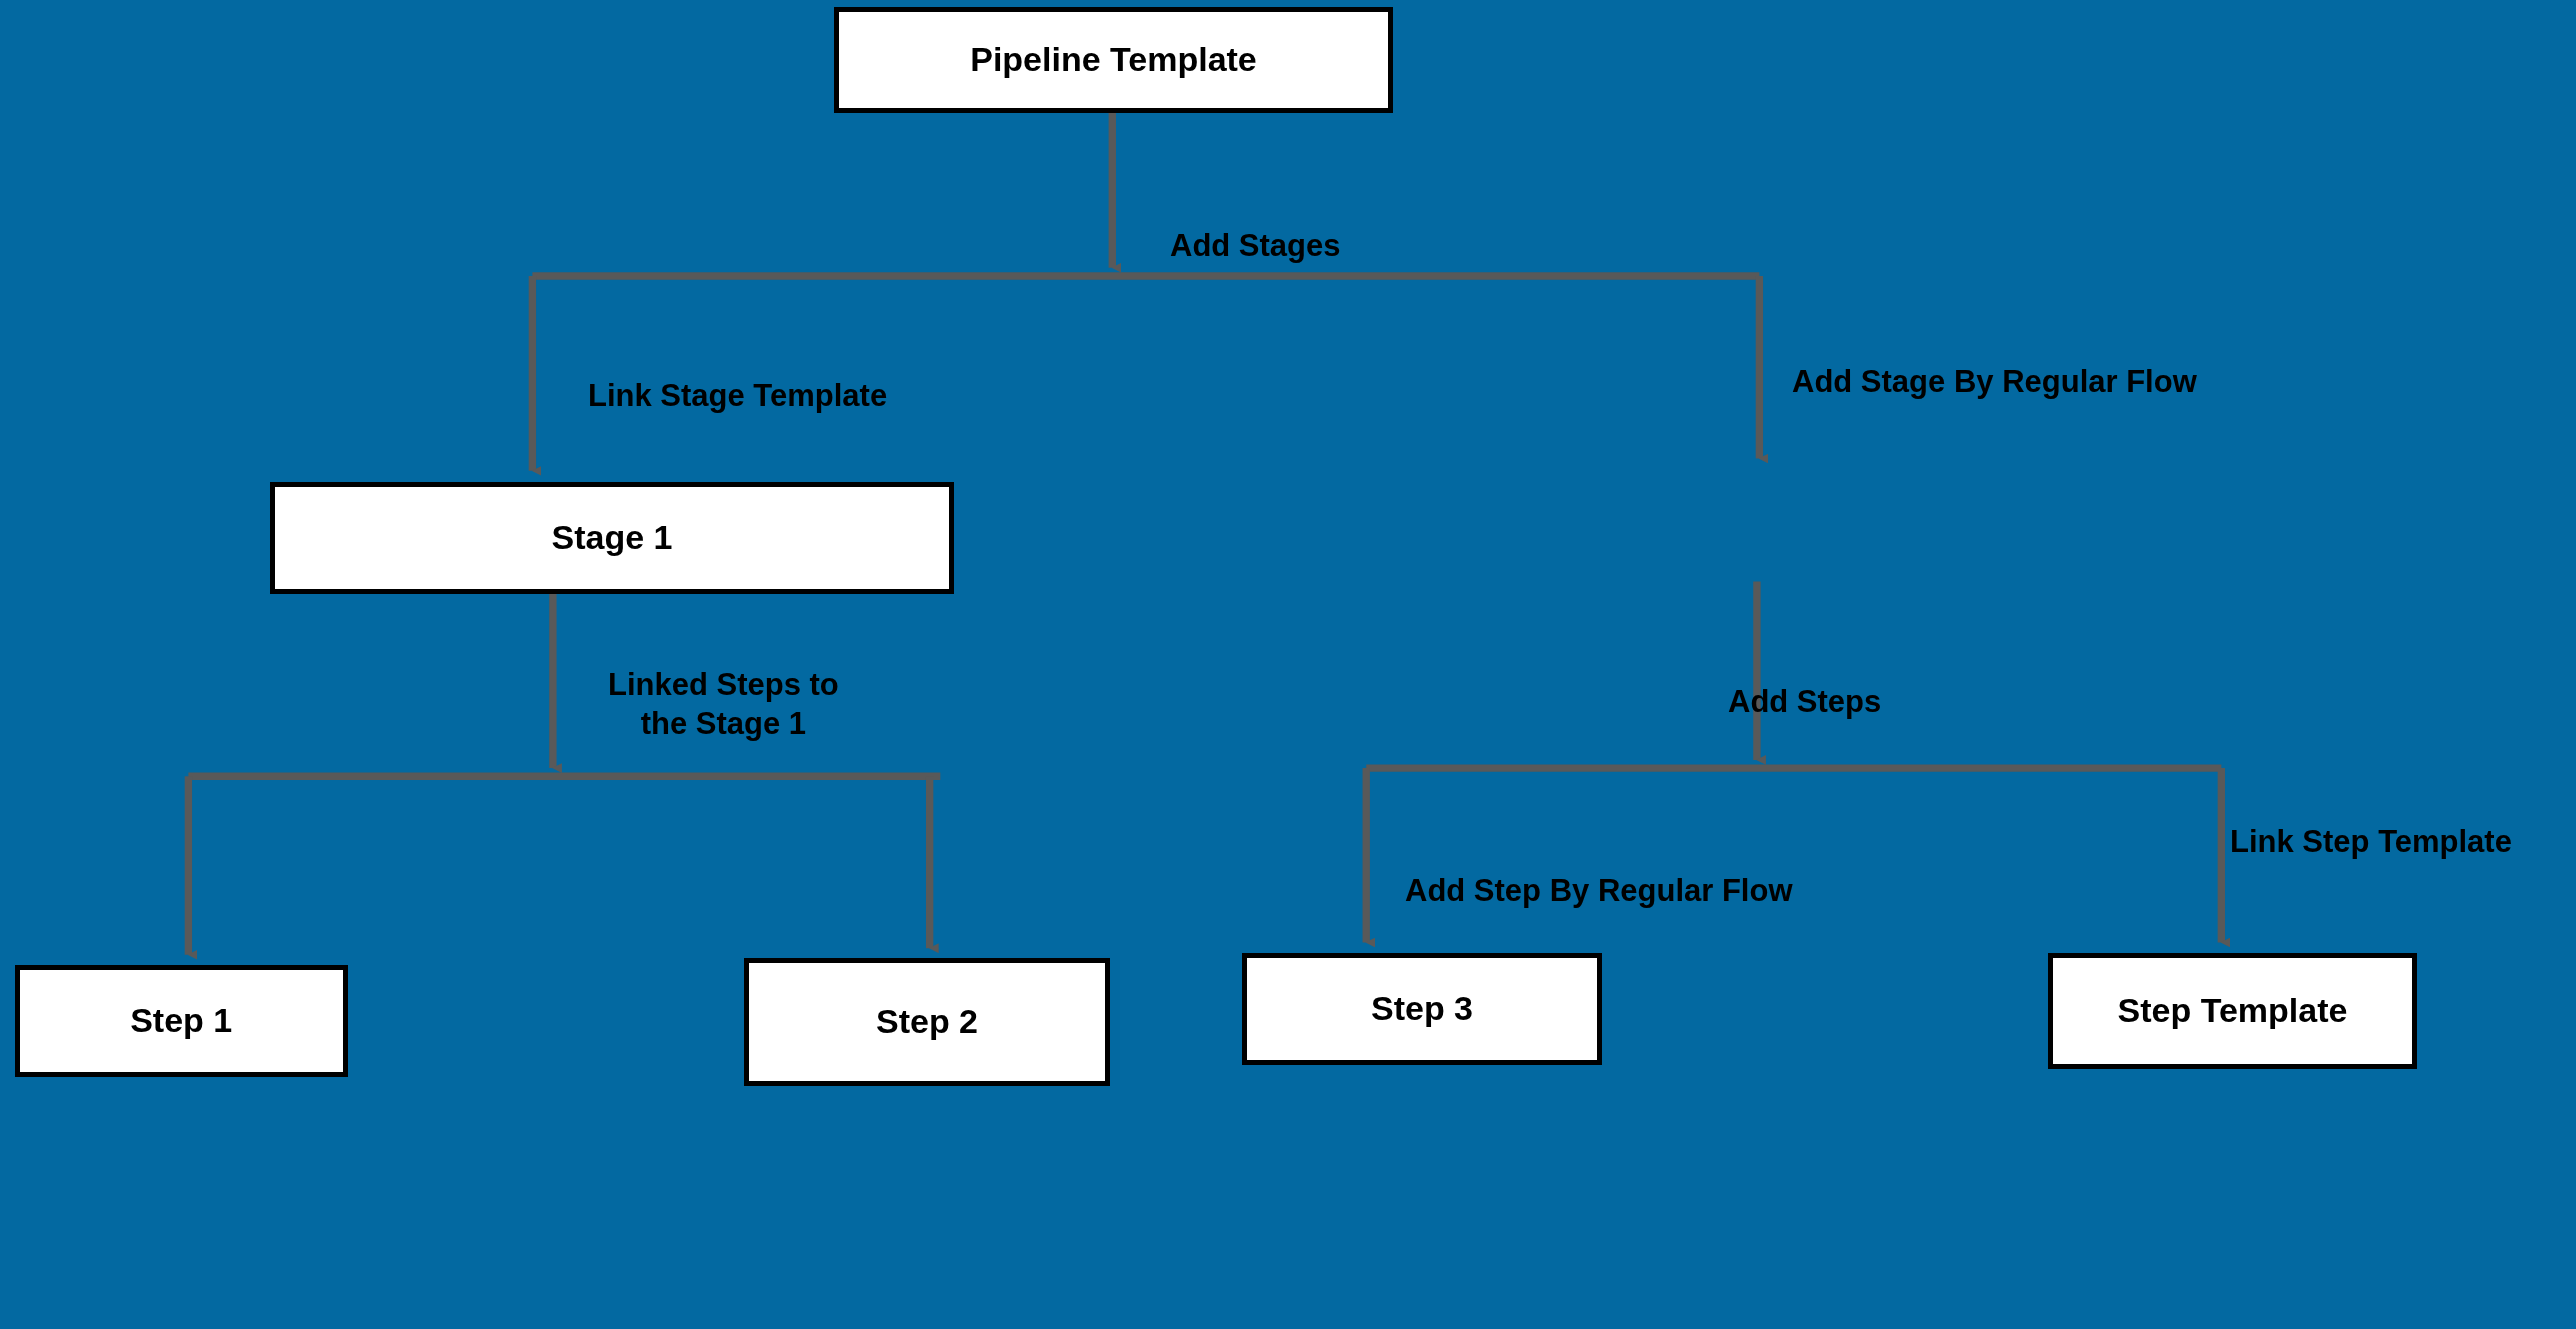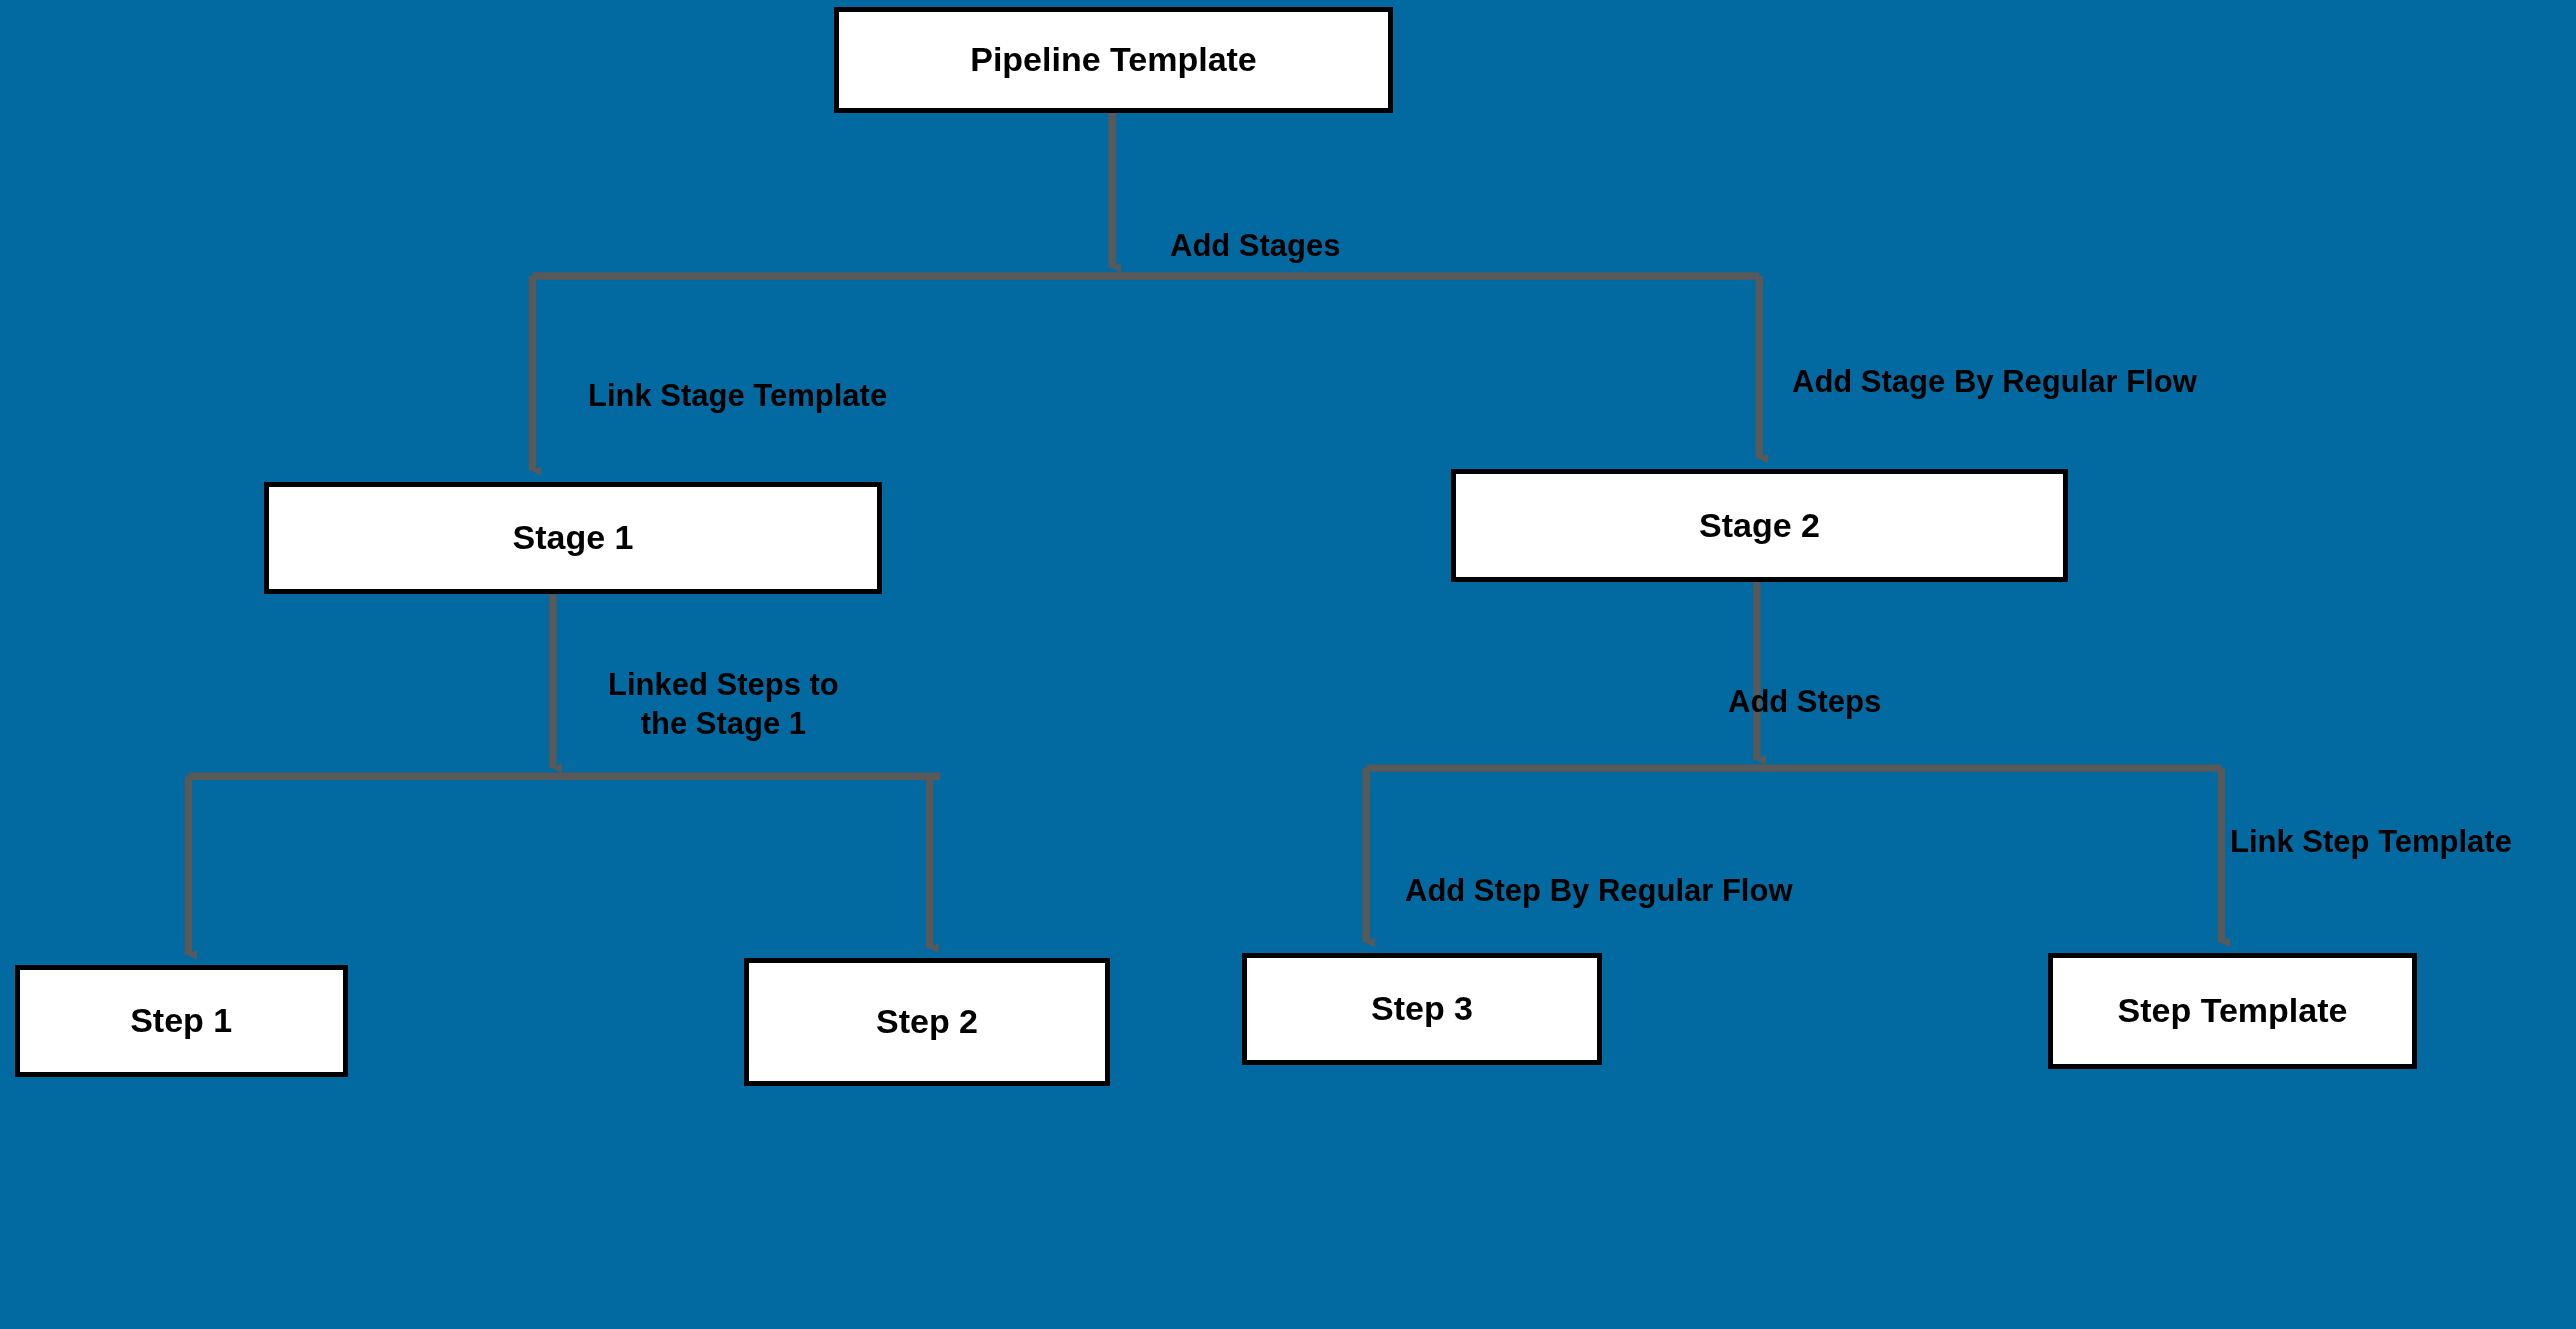--- a/index.html
+++ b/index.html
@@ -85,27 +85,24 @@
       <path d="M 1668 938 L 2712 938"></path>
       <path d="M 1668 938 L 1668 1151" marker-end="url(#ah)"></path>
       <path d="M 2712 938 L 2712 1151" marker-end="url(#ah)"></path>
     </g>
   </svg>
 
   <div class="node" style="left:834px; top:6.6px; width:559px; height:106px;">
     <span class="node-label">Pipeline Template</span>
   </div>
 
-  <div class="node" style="left:264px; top:482px; width:618px; height:112px;">
+  <div class="node" style="left:270px; top:482px; width:684px; height:112px;">
     <span class="node-label">Stage 1</span>
   </div>
 
-  <div class="node" style="left:1451px; top:469px; width:617px; height:113px;">
-    <span class="node-label">Stage 2</span>
-  </div>
 
   <div class="node" style="left:14.7px; top:965px; width:333px; height:112px;">
     <span class="node-label">Step 1</span>
   </div>
 
   <div class="node" style="left:744px; top:958px; width:366px; height:128px;">
     <span class="node-label">Step 2</span>
   </div>
 
   <div class="node" style="left:1242px; top:953px; width:360px; height:112px;">

